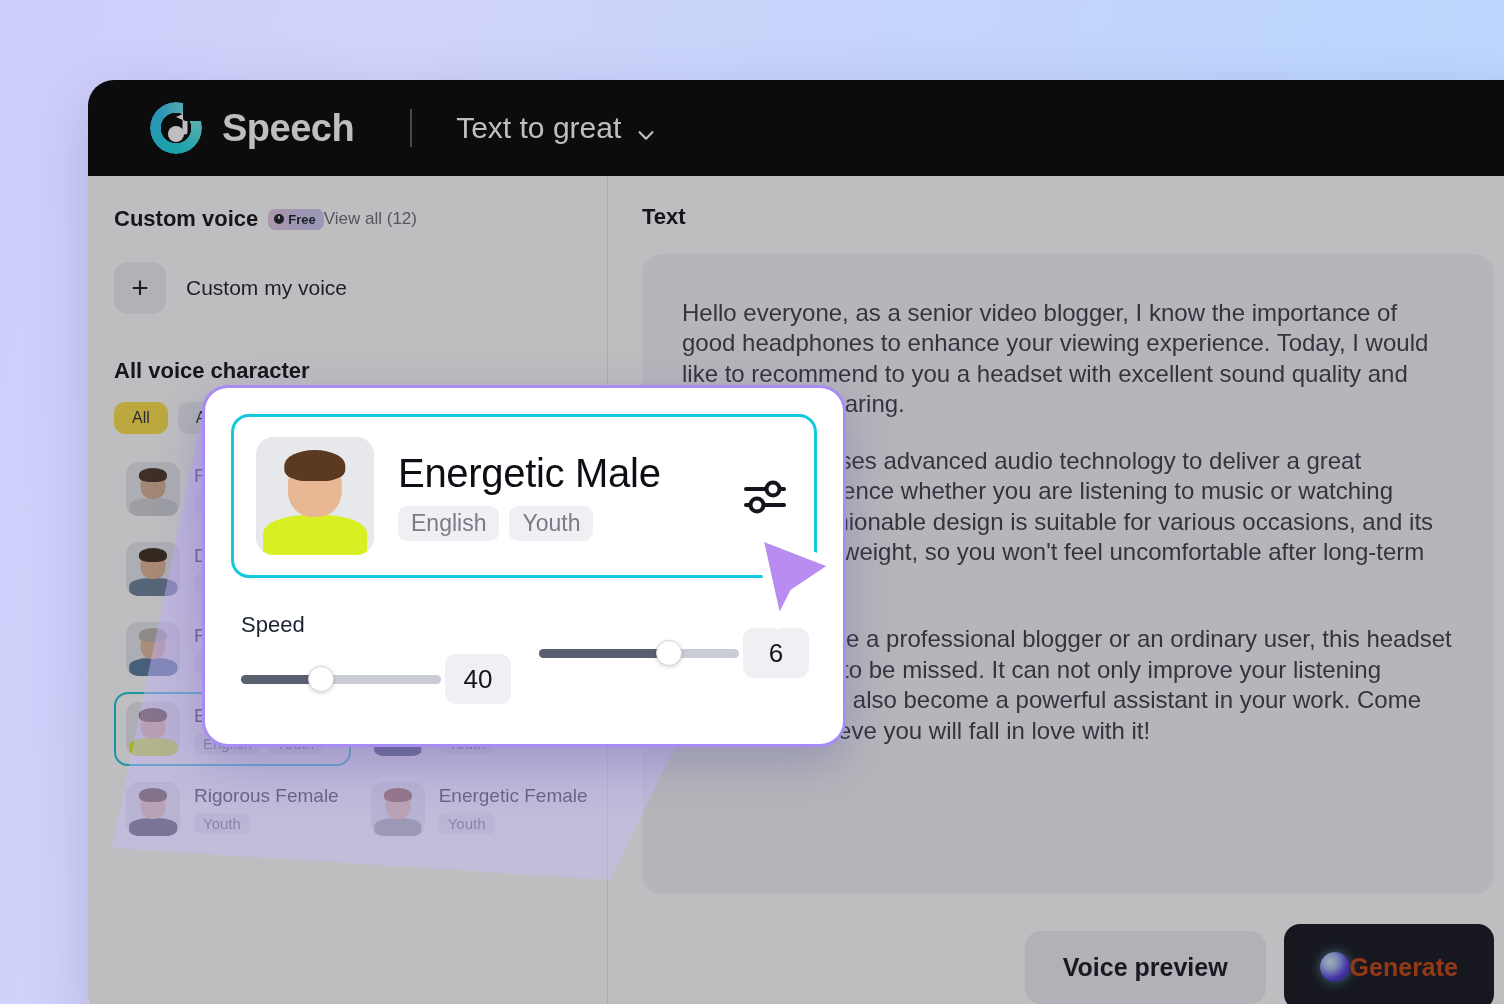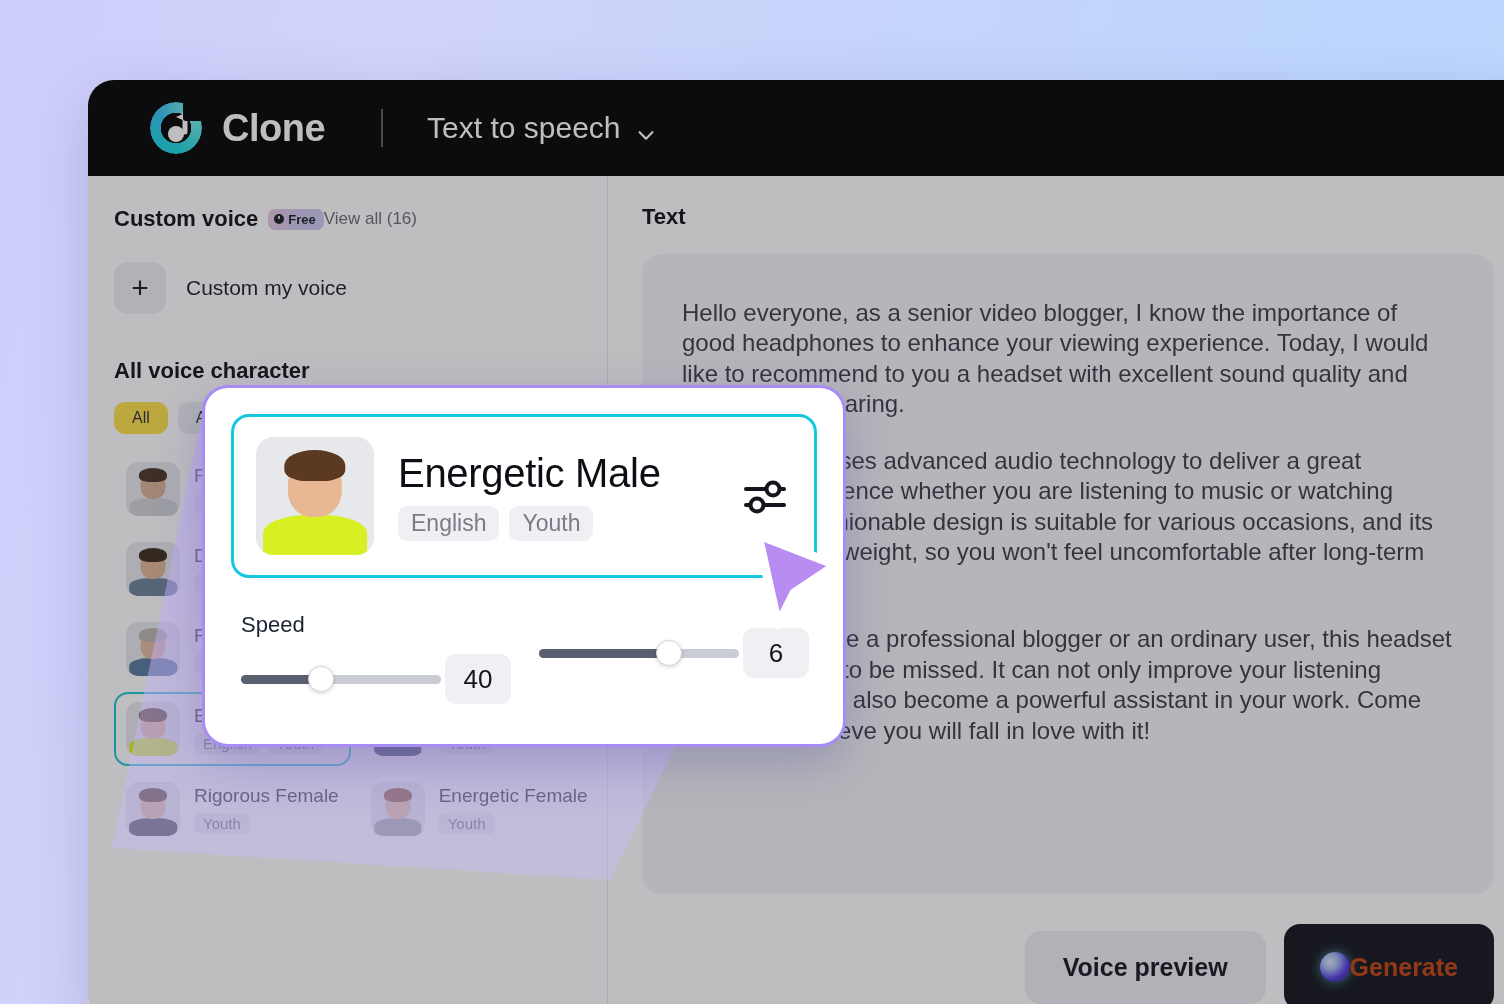--- a/index.html
+++ b/index.html
@@ -329,46 +329,46 @@
       <div class="brand">
         <div class="logo-mark">
           <div class="ring"></div>
           <svg class="note" viewBox="0 0 25 32" fill="none">
             <path d="M22 1 L22 20" stroke="#fff" stroke-width="5" stroke-linecap="round"></path>
             <path d="M22 1 L22 9 L13 5 Z" fill="#fff"></path>
             <circle cx="13" cy="22" r="8" fill="#fff"></circle>
           </svg>
           <div class="notch"></div>
         </div>
-        <div class="brand-name">Clone</div>
+        <div class="brand-name">Speech</div>
       </div>
       <div class="header-divider"></div>
       <div class="mode-select">
-        <span>Text to speech</span>
+        <span>Text to great</span>
         <span class="chev">
           <svg viewBox="0 0 24 24" fill="none">
               <path d="M5 9l7 7 7-7" stroke="#fff" stroke-width="2.4" stroke-linecap="round" stroke-linejoin="round"></path>
             </svg>
         </span>
       </div>
     </div>
 
     <div class="app-body">
 
       <div class="sidebar">
 
         <div class="side-head">
           <div class="side-title-wrap">
             <div class="side-title">Custom voice</div>
             <div class="free-badge">
               <span class="dot"></span>
               <span>Free</span>
             </div>
           </div>
-          <div class="view-all">View all (16)</div>
+          <div class="view-all">View all (12)</div>
         </div>
 
         <div class="clone-row">
           <div class="clone-plus">
               <span>+</span>
             </div>
           <div class="clone-label">Custom my voice</div>
         </div>
 
         <div class="all-title">All voice character</div>

